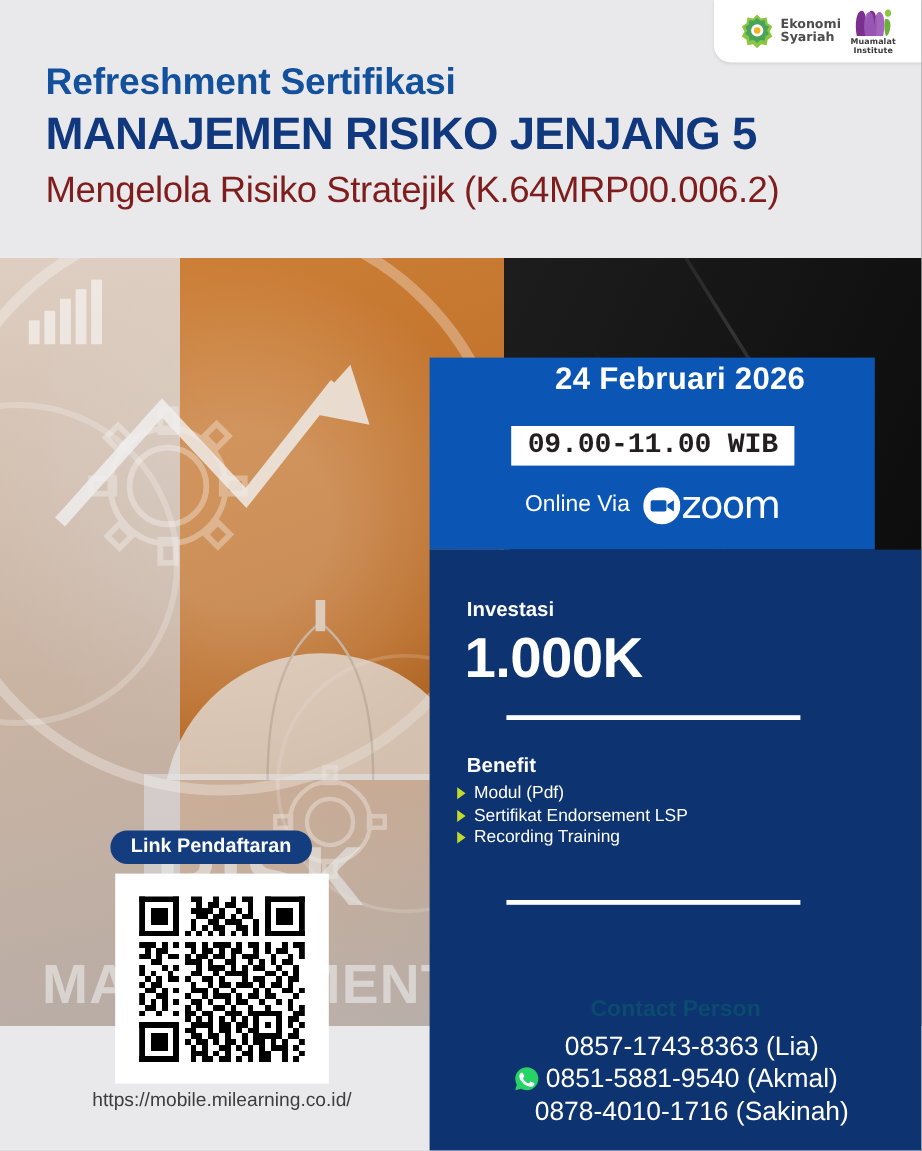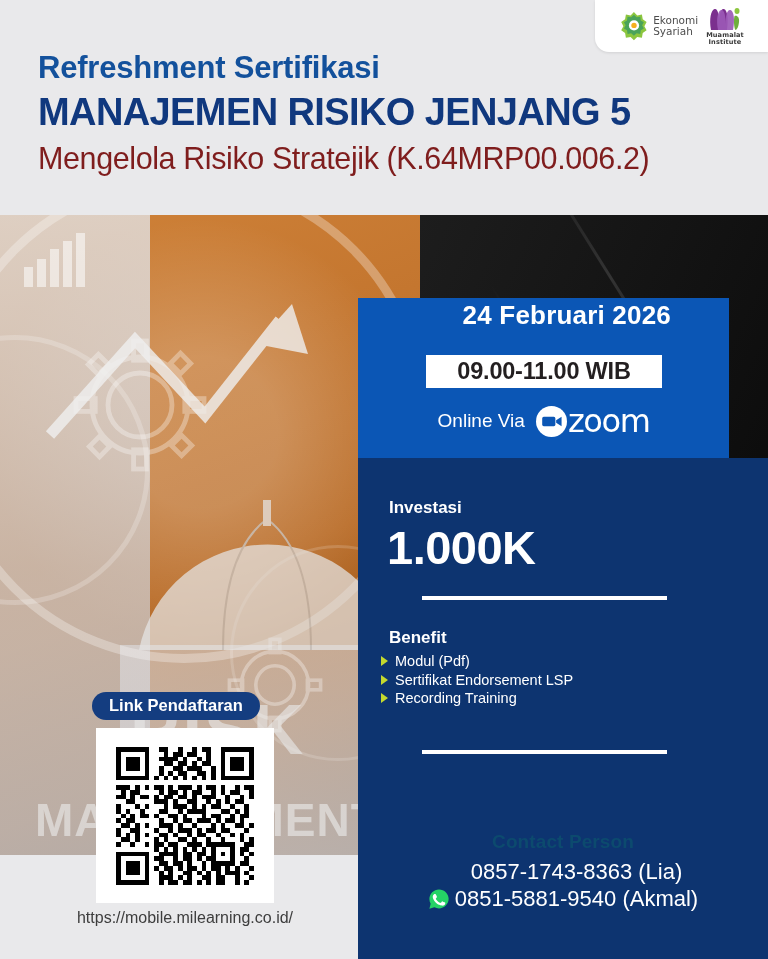--- a/index.html
+++ b/index.html
@@ -20,21 +20,21 @@
   }
   #logo-card{
     position:absolute;right:0;top:0;width:173px;height:52px;
     background:#ffffff;border-bottom-left-radius:14px;
     display:flex;align-items:center;justify-content:center;gap:8px;
     box-shadow:0 1px 3px rgba(0,0,0,.10);
   }
   .logo-group{display:flex;align-items:center;gap:4px;}
   .es-mark{width:30px;height:30px;flex:0 0 auto;}
   .es-text{
-    font-size:10.5px;line-height:11px;color:#4d4d4d;font-weight:400;
+    font-size:10.5px;line-height:11px;color:#4d4d4d;font-weight:700;
     font-family:"DejaVu Sans",sans-serif;
   }
   .mi-wrap{display:flex;flex-direction:column;align-items:center;}
   .mi-mark{width:34px;height:26px;}
   .mi-text{
     font-size:6.6px;line-height:7.4px;color:#3a3a3a;font-weight:700;text-align:center;
     font-family:"DejaVu Sans",sans-serif;letter-spacing:.1px;
   }
 
   #title-block{position:absolute;left:38px;top:48px;width:712px;}
@@ -113,21 +113,21 @@
   }
   #date-text{
     position:absolute;left:358px;top:300px;width:313px;text-align:right;
     font-size:26px;font-weight:700;color:#ffffff;letter-spacing:.2px;
   }
   #time-box{
     position:absolute;left:426px;top:355px;width:236px;height:33px;
     background:#ffffff;display:flex;align-items:center;justify-content:center;
   }
   #time-text{
-    font-size:23.5px;font-weight:700;color:#231f20;letter-spacing:-.2px;
+    font-size:23.5px;font-weight:700;color:#231f20;letter-spacing:-.2px;font-family:Liberation Mono, monospace;
   }
   #zoom-row{
     position:absolute;left:358px;top:400px;width:371px;height:42px;
     display:flex;align-items:center;justify-content:center;gap:11px;
   }
   #online-via{font-size:19px;color:#ffffff;font-weight:400;}
   #zoom-logo{display:flex;align-items:center;gap:1px;}
   #zoom-cam{width:31px;height:31px;flex:0 0 auto;}
   #zoom-word{
     font-size:32px;font-weight:400;color:#ffffff;letter-spacing:-1.4px;
@@ -363,20 +363,24 @@
       <span class="wa-spacer"></span>
       <span>0857-1743-8363 (Lia)</span>
     </div>
     <div class="contact-row">
       <svg class="wa-icon" viewBox="0 0 32 32">
         <path d="M16 2 C8.3 2 2 8.3 2 16 c0 2.5 .7 4.9 1.9 7 L2 30 l7.2 -1.9 c2 1.1 4.4 1.7 6.8 1.7 7.7 0 14 -6.3 14 -14 S23.7 2 16 2 z" fill="#25d366"></path>
         <path d="M11.4 9.5 c-.3 -.7 -.6 -.7 -.9 -.7 h-.8 c-.3 0 -.8 .1 -1.2 .6 -.4 .5 -1.6 1.5 -1.6 3.7 0 2.2 1.6 4.3 1.8 4.6 .2 .3 3.1 5 7.7 6.8 3.8 1.5 4.6 1.2 5.4 1.1 .8 -.1 2.6 -1.1 3 -2.1 .4 -1 .4 -1.9 .3 -2.1 -.1 -.2 -.4 -.3 -.9 -.5 -.5 -.2 -2.6 -1.3 -3 -1.4 -.4 -.2 -.7 -.2 -1 .2 -.3 .5 -1.1 1.4 -1.4 1.7 -.3 .3 -.5 .3 -.9 .1 -.5 -.2 -2 -.7 -3.8 -2.3 -1.4 -1.2 -2.3 -2.8 -2.6 -3.3 -.3 -.5 0 -.7 .2 -1 .2 -.2 .5 -.5 .7 -.8 .2 -.3 .3 -.5 .5 -.8 .2 -.3 .1 -.6 0 -.8 -.1 -.2 -1 -2.5 -1.5 -3 z" fill="#ffffff"></path>
       </svg>
       <span>0851-5881-9540 (Akmal)</span>
     </div>
+    <div class="contact-row">
+      <span class="wa-spacer"></span>
+      <span>0878-4010-1716 (Sakinah)</span>
+    </div>
   </div>
 
   <div id="reg-badge">Link Pendaftaran</div>
 
   <div id="qr-card">
     <svg id="qr" viewBox="0 0 29 29" shape-rendering="crispEdges">
       <rect width="29" height="29" fill="#ffffff"></rect>
       <g fill="#000000">
 
         <rect x="0" y="0" width="7" height="1"></rect>

